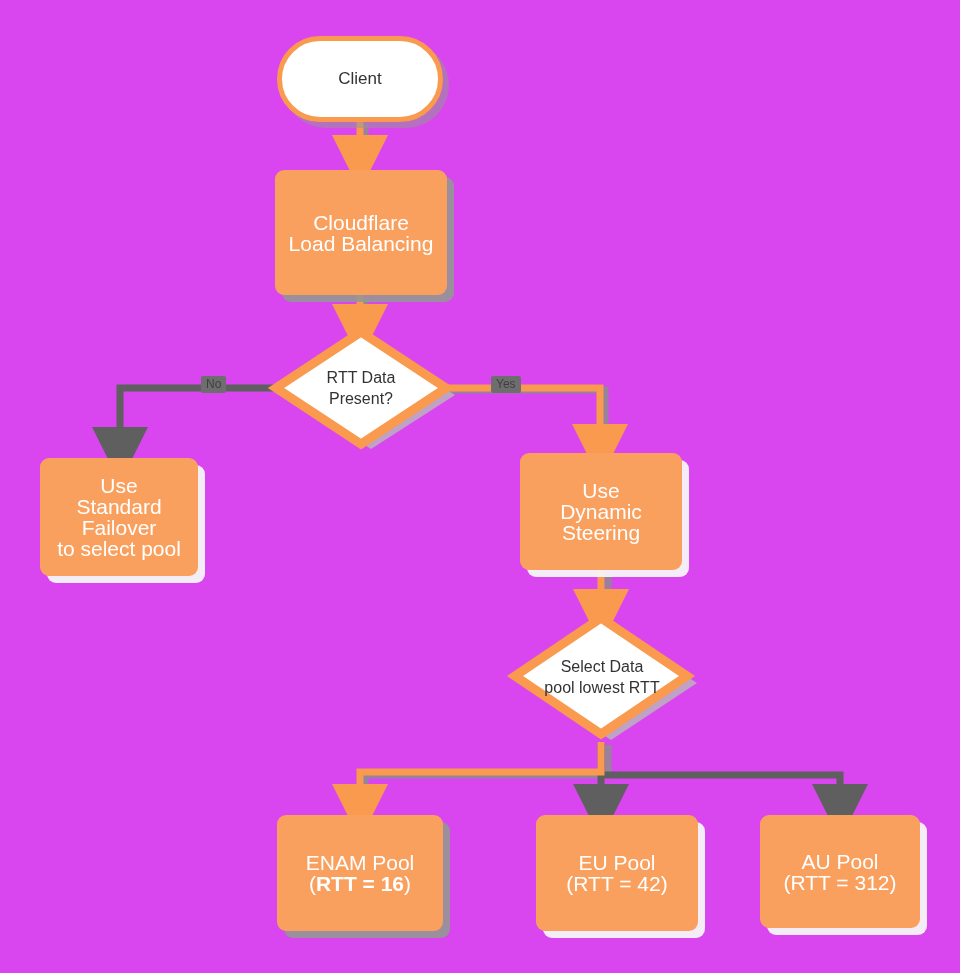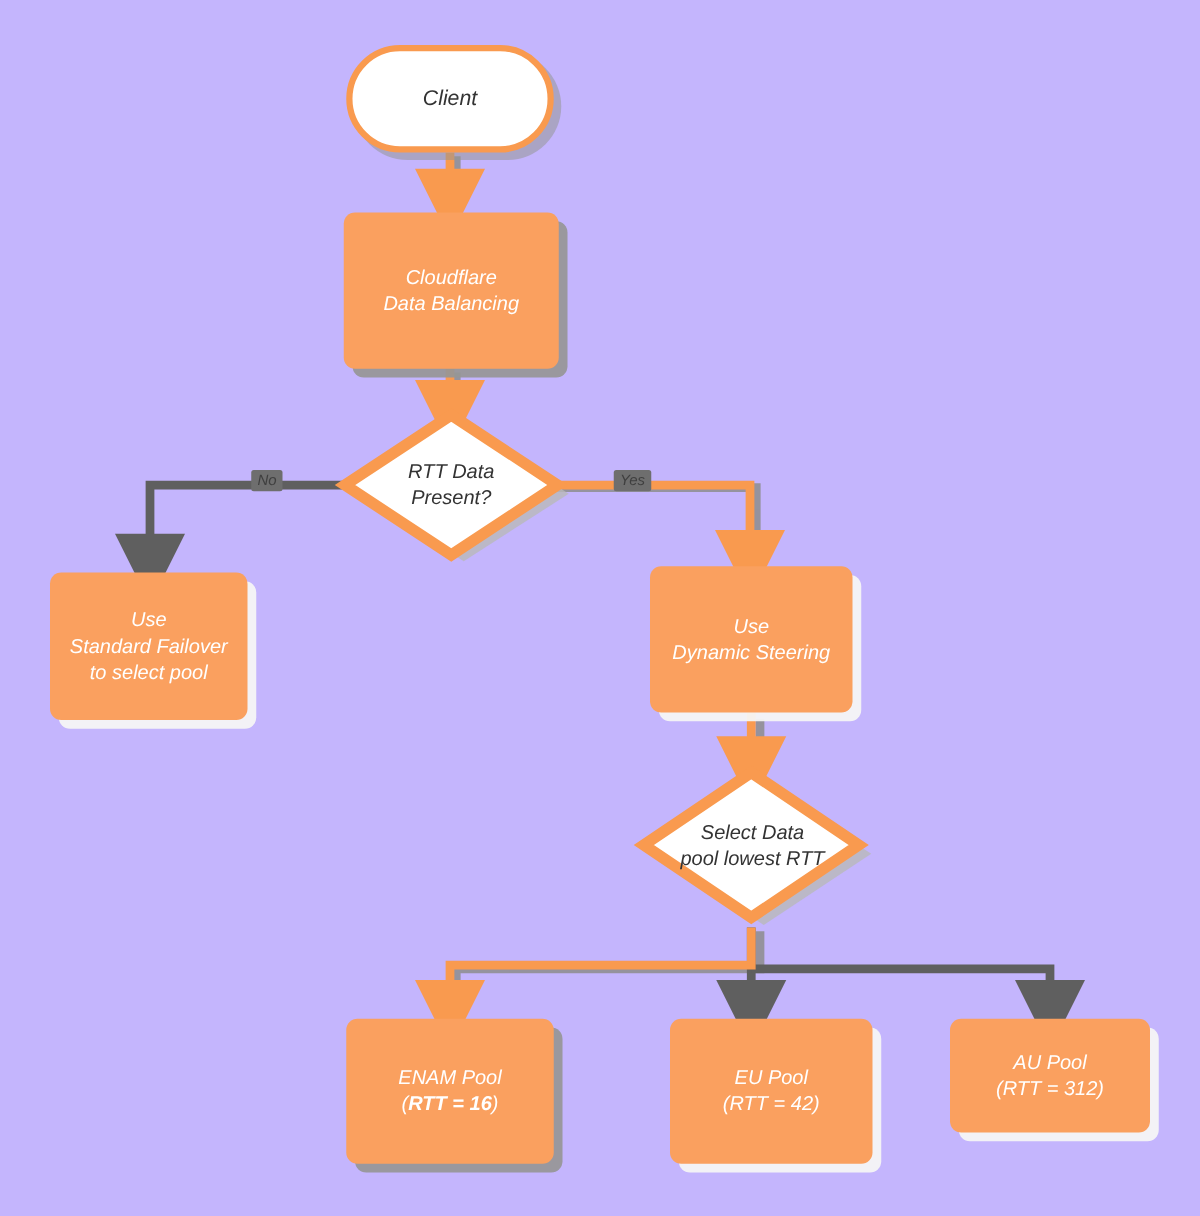--- a/index.html
+++ b/index.html
@@ -1,20 +1,20 @@
 <!DOCTYPE html>
 <html><head>
 <meta charset="utf-8">
 <style>
   html,body{margin:0;padding:0;background:#000;}
   body{font-family:"Liberation Sans", sans-serif;}
-  #stage{position:relative;width:960px;height:973px;background:#c4b5fd;overflow:hidden;font-style:italic;}
+  #stage{position:relative;width:960px;height:973px;background:#d946ef;overflow:hidden;}
   #edges{position:absolute;left:0;top:0;width:960px;height:973px;}
   .node{position:absolute;box-sizing:border-box;display:flex;align-items:center;justify-content:center;text-align:center;}
-  .proc{background:#faa05f;border-radius:9px;color:#ffffff;font-size:16px;line-height:21px;
+  .proc{background:#faa05f;border-radius:9px;color:#ffffff;font-size:21px;line-height:21px;
         box-shadow:7px 7px 0 0 rgba(150,150,150,0.92);}
   .proc.lightshadow{box-shadow:7px 7px 0 0 rgba(246,246,246,0.95);}
   .stadium{background:#ffffff;border:5px solid #f99a4f;border-radius:48px;color:#333333;font-size:17px;
            box-shadow:6px 6px 0 0 rgba(150,150,150,0.55);}
   .diamond-wrap{position:absolute;}
   .diamond-label{position:absolute;left:0;top:0;width:100%;height:100%;display:flex;align-items:center;
                  justify-content:center;text-align:center;color:#333333;font-size:16px;line-height:21px;z-index:3;}
   .edge-label{position:absolute;z-index:4;font-size:12px;color:#3f3f3f;background:#6e6e6e;
               padding:2px 5px;border-radius:2px;line-height:13px;}
   .bold{font-weight:bold;}
@@ -68,21 +68,21 @@
     </g>
   </svg>
 
   <div class="node stadium" style="left:277px;top:36px;width:166px;height:86px;">
     <span>Client</span>
   </div>
 
   <div class="node proc" style="left:275px;top:170px;width:172px;height:125px;">
     <div>
       <div>Cloudflare</div>
-      <div>Data Balancing</div>
+      <div>Load Balancing</div>
     </div>
   </div>
 
   <div class="diamond-wrap" style="left:276px;top:332px;width:170px;height:112px;">
     <div class="diamond-label">
       <div>
         <div>RTT Data</div>
         <div>Present?</div>
       </div>
     </div>
@@ -125,20 +125,20 @@
     </div>
   </div>
 
   <div class="node proc lightshadow" style="left:520px;top:815px;width:162px;height:116px;margin-left:16px;">
     <div>
       <div>EU Pool</div>
       <div>(RTT = 42)</div>
     </div>
   </div>
 
-  <div class="node proc lightshadow" style="left:760px;top:815px;width:160px;height:91px;">
+  <div class="node proc lightshadow" style="left:760px;top:815px;width:160px;height:113px;">
     <div>
       <div>AU Pool</div>
       <div>(RTT = 312)</div>
     </div>
   </div>
 
 </div>
 
 </body></html>

